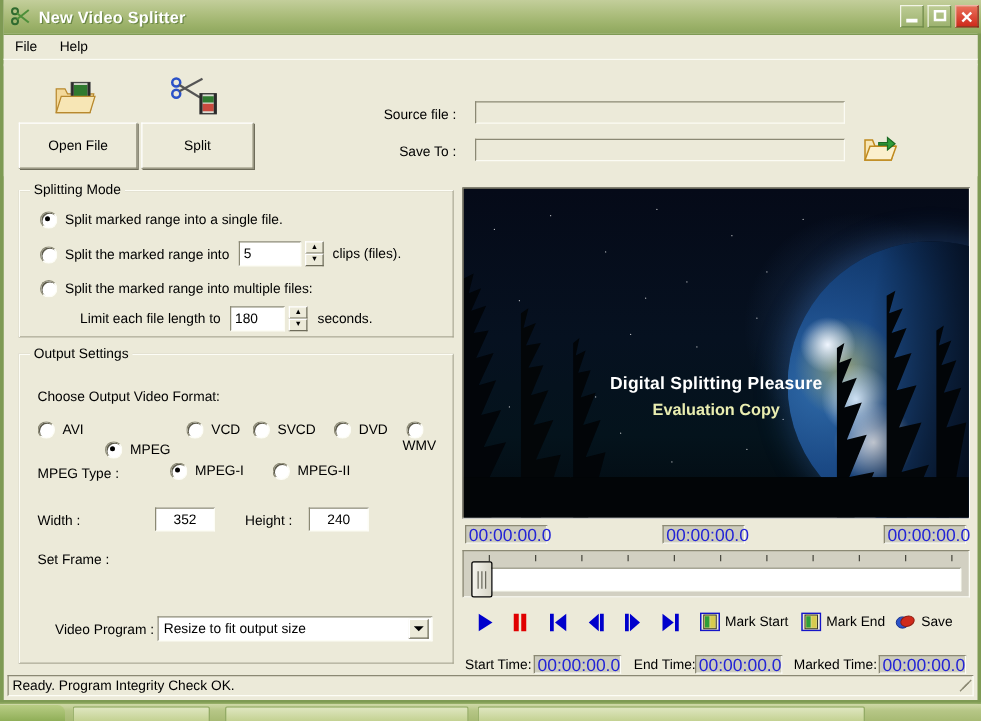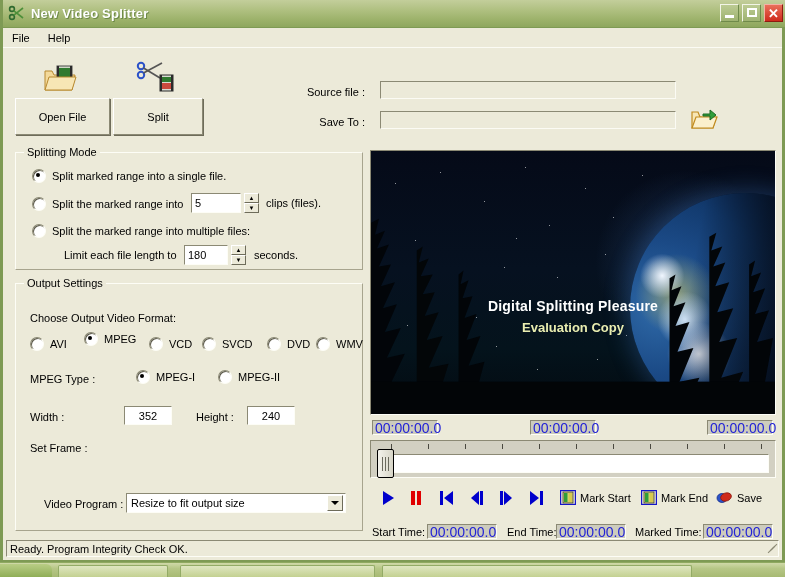--- a/index.html
+++ b/index.html
@@ -431,37 +431,37 @@
     <div class="gbox" style="left:12px;top:283px;width:348px;height:248px;">
       <div class="inner"></div>
       <div class="gbox-title">Output Settings</div>
 
       <div class="static" style="left:14px;top:28px;">Choose Output Video Format:</div>
 
       <div class="radio" style="left:14px;top:53px;">
         <span class="rdot"></span>
         <span class="lbl">AVI</span>
       </div>
-      <div class="radio" style="left:68px;top:48px;">
+      <div class="radio" style="left:68px;top:69px;">
         <span class="rdot on"></span>
         <span class="lbl">MPEG</span>
       </div>
       <div class="radio" style="left:133px;top:53px;">
         <span class="rdot"></span>
         <span class="lbl">VCD</span>
       </div>
       <div class="radio" style="left:186px;top:53px;">
         <span class="rdot"></span>
         <span class="lbl">SVCD</span>
       </div>
       <div class="radio" style="left:251px;top:53px;">
         <span class="rdot"></span>
         <span class="lbl">DVD</span>
       </div>
-      <div class="radio" style="left:300px;top:53px;">
+      <div class="radio" style="left:300px;top:53px;flex-direction:column;">
         <span class="rdot"></span>
         <span class="lbl">WMV</span>
       </div>
 
       <div class="static" style="left:14px;top:89px;">MPEG Type    :</div>
       <div class="radio" style="left:120px;top:86px;">
         <span class="rdot on"></span>
         <span class="lbl">MPEG-I</span>
       </div>
       <div class="radio" style="left:202px;top:86px;">

